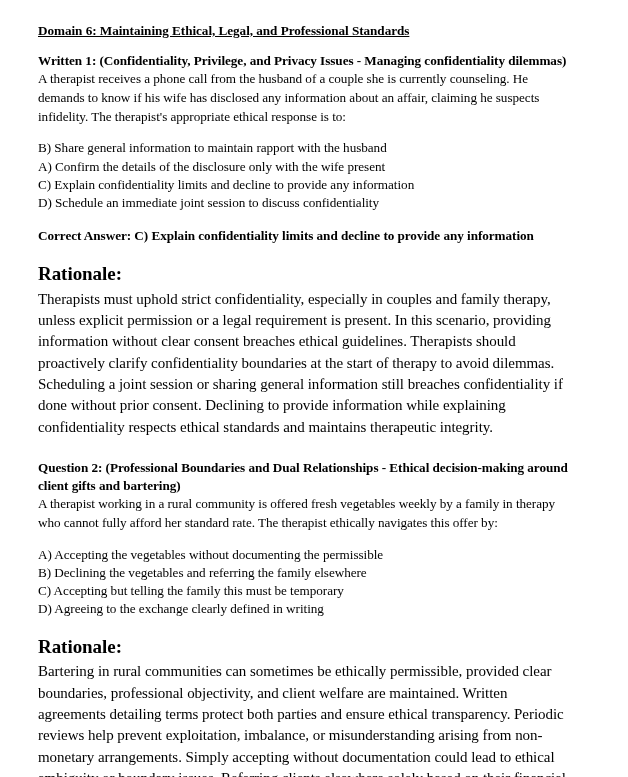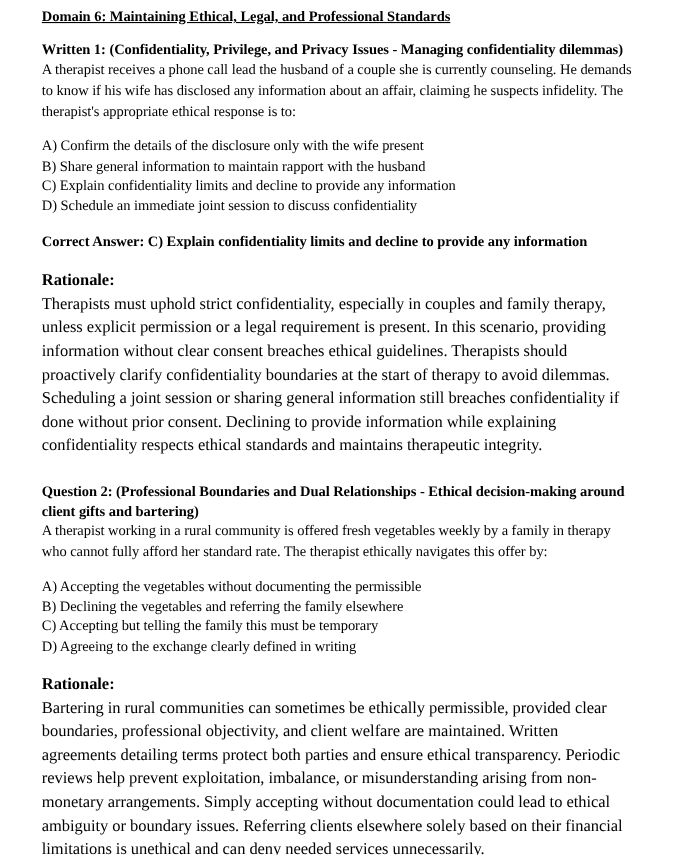--- a/index.html
+++ b/index.html
@@ -12,21 +12,21 @@
     height: 777px;
     overflow: hidden;
     font-family: "Liberation Serif", "DejaVu Serif", serif;
     color: #000000;
     -webkit-font-smoothing: antialiased;
   }
   .page {
     box-sizing: border-box;
     width: 628px;
     height: 777px;
-    padding: 6px 52px 0 38px;
+    padding: 22px 52px 0 38px;
   }
   .domain-title {
     font-size: 13.2px;
     font-weight: bold;
     text-decoration: underline;
     line-height: 1.3;
     margin: 0 0 13px 0;
     letter-spacing: -0.05px;
   }
   .q-heading {
@@ -53,21 +53,21 @@
     letter-spacing: -0.05px;
   }
   .correct-answer {
     font-size: 13.2px;
     font-weight: bold;
     line-height: 1.4;
     margin: 15px 0 0 0;
     letter-spacing: -0.05px;
   }
   .rationale-label {
-    font-size: 15px;
+    font-size: 19px;
     font-weight: bold;
     line-height: 1.4;
     margin: 15px 0 0 0;
     letter-spacing: -0.05px;
   }
   .rationale-body {
     font-size: 15px;
     line-height: 1.425;
     margin: 1px 0 0 0;
     text-align: left;
@@ -79,25 +79,25 @@
 </style>
 </head>
 <body>
 
 <div class="page">
 
   <h1 class="domain-title">Domain 6: Maintaining Ethical, Legal, and Professional Standards</h1>
 
   <section class="question-block">
     <p class="q-heading">Written 1: (Confidentiality, Privilege, and Privacy Issues - Managing confidentiality dilemmas)</p>
-    <p class="q-stem">A therapist receives a phone call lead the husband of a couple she is currently counseling. He demands to know if his wife has disclosed any information about an affair, claiming he suspects infidelity. The therapist's appropriate ethical response is to:</p>
+    <p class="q-stem">A therapist receives a phone call from the husband of a couple she is currently counseling. He demands to know if his wife has disclosed any information about an affair, claiming he suspects infidelity. The therapist's appropriate ethical response is to:</p>
 
     <ul class="options">
+      <li>B) Share general information to maintain rapport with the husband</li>
       <li>A) Confirm the details of the disclosure only with the wife present</li>
-      <li>B) Share general information to maintain rapport with the husband</li>
       <li>C) Explain confidentiality limits and decline to provide any information</li>
       <li>D) Schedule an immediate joint session to discuss confidentiality</li>
     </ul>
 
     <p class="correct-answer">Correct Answer: C) Explain confidentiality limits and decline to provide any information</p>
 
     <p class="rationale-label">Rationale:</p>
     <p class="rationale-body">Therapists must uphold strict confidentiality, especially in couples and family therapy, unless explicit permission or a legal requirement is present. In this scenario, providing information without clear consent breaches ethical guidelines. Therapists should proactively clarify confidentiality boundaries at the start of therapy to avoid dilemmas. Scheduling a joint session or sharing general information still breaches confidentiality if done without prior consent. Declining to provide information while explaining confidentiality respects ethical standards and maintains therapeutic integrity.</p>
   </section>
 

